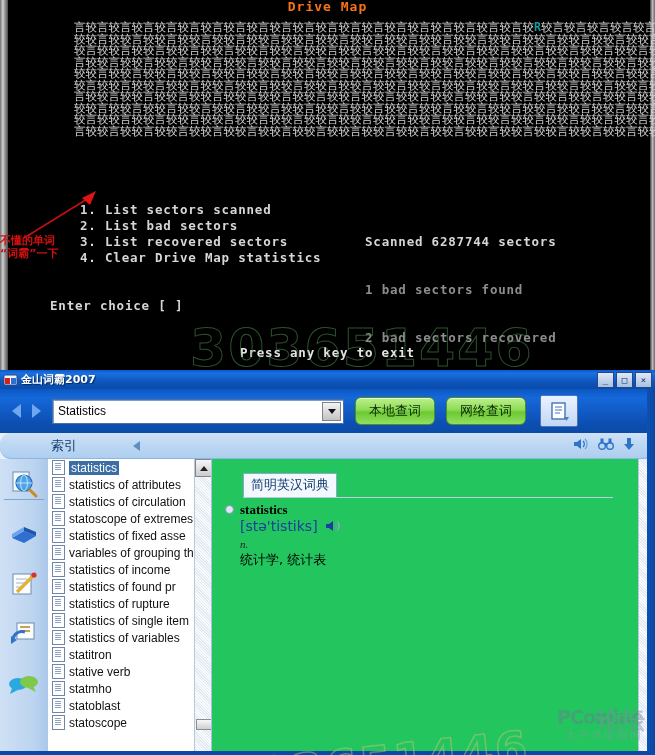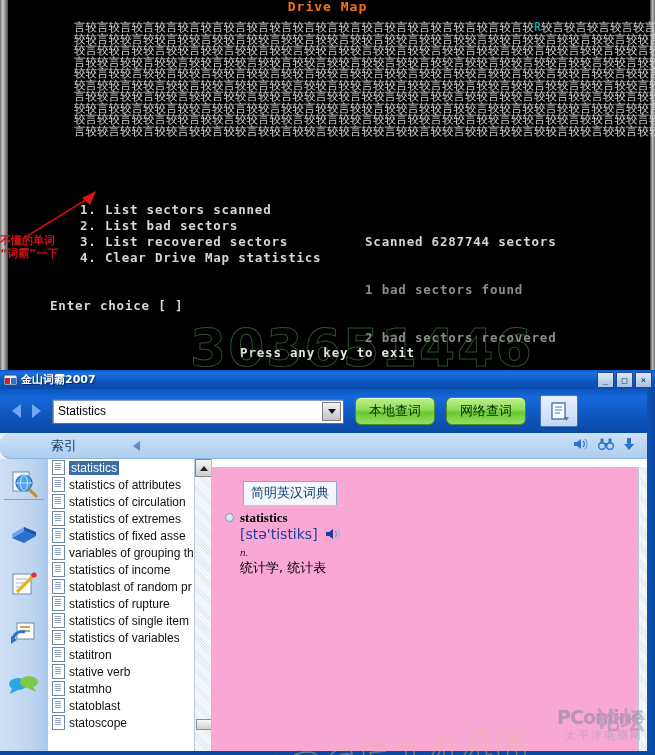--- a/index.html
+++ b/index.html
@@ -351,24 +351,23 @@
   .sb-up i { border-bottom: 5px solid #222; }
   #pw-list-thumb {
     position: absolute; left: 1px; bottom: 26px;
     width: 14px; height: 9px;
     background: linear-gradient(to bottom,#f8f8f8,#cfcfcf);
     border: 1px solid #8b8e93;
   }
 
   #pw-def {
     flex: 1;
-    background: #f9a8d4;
+    background: #22c55e;
     position: relative;
     overflow: hidden;
-    margin-top: 8px;
   }
   #def-dict-tab {
     position: absolute; left: 31px; top: 14px;
     padding: 2px 7px 3px 7px;
     border: 1px solid #8aa8c9;
     border-bottom: none;
     background: #f3f8ff;
     font-size: 13px;
     color: #123a6b;
     font-family: "DejaVu Sans", sans-serif;
@@ -642,37 +641,37 @@
             <div class="list-row">
               <span class="docicon"></span>
               <span class="rowlabel">statistics of attributes</span>
             </div>
             <div class="list-row">
               <span class="docicon"></span>
               <span class="rowlabel">statistics of circulation</span>
             </div>
             <div class="list-row">
               <span class="docicon"></span>
-              <span class="rowlabel">statistics of extremes</span>
+              <span class="rowlabel">statoscope of extremes</span>
             </div>
             <div class="list-row">
               <span class="docicon"></span>
               <span class="rowlabel">statistics of fixed asse</span>
             </div>
             <div class="list-row">
               <span class="docicon"></span>
               <span class="rowlabel">variables of grouping th</span>
             </div>
             <div class="list-row">
               <span class="docicon"></span>
               <span class="rowlabel">statistics of income</span>
             </div>
             <div class="list-row">
               <span class="docicon"></span>
-              <span class="rowlabel">statoblast of random pr</span>
+              <span class="rowlabel">statistics of found pr</span>
             </div>
             <div class="list-row">
               <span class="docicon"></span>
               <span class="rowlabel">statistics of rupture</span>
             </div>
             <div class="list-row">
               <span class="docicon"></span>
               <span class="rowlabel">statistics of single item</span>
             </div>
             <div class="list-row">

